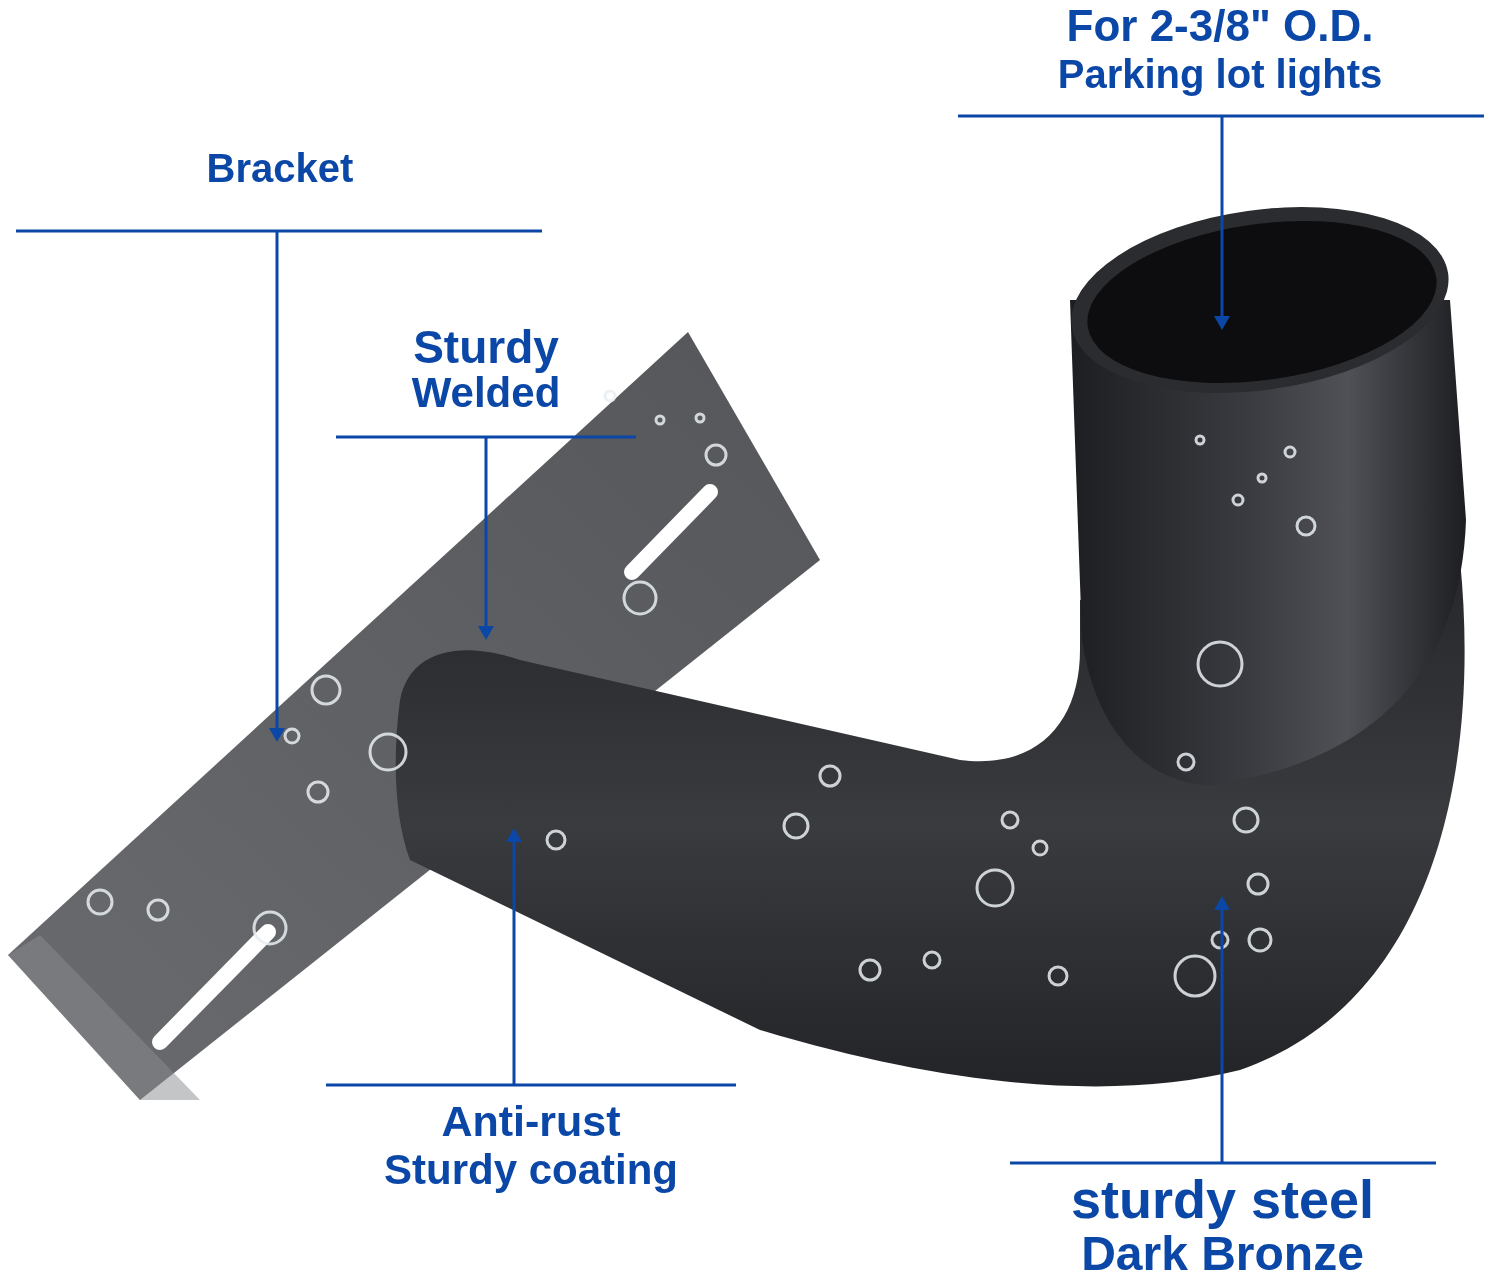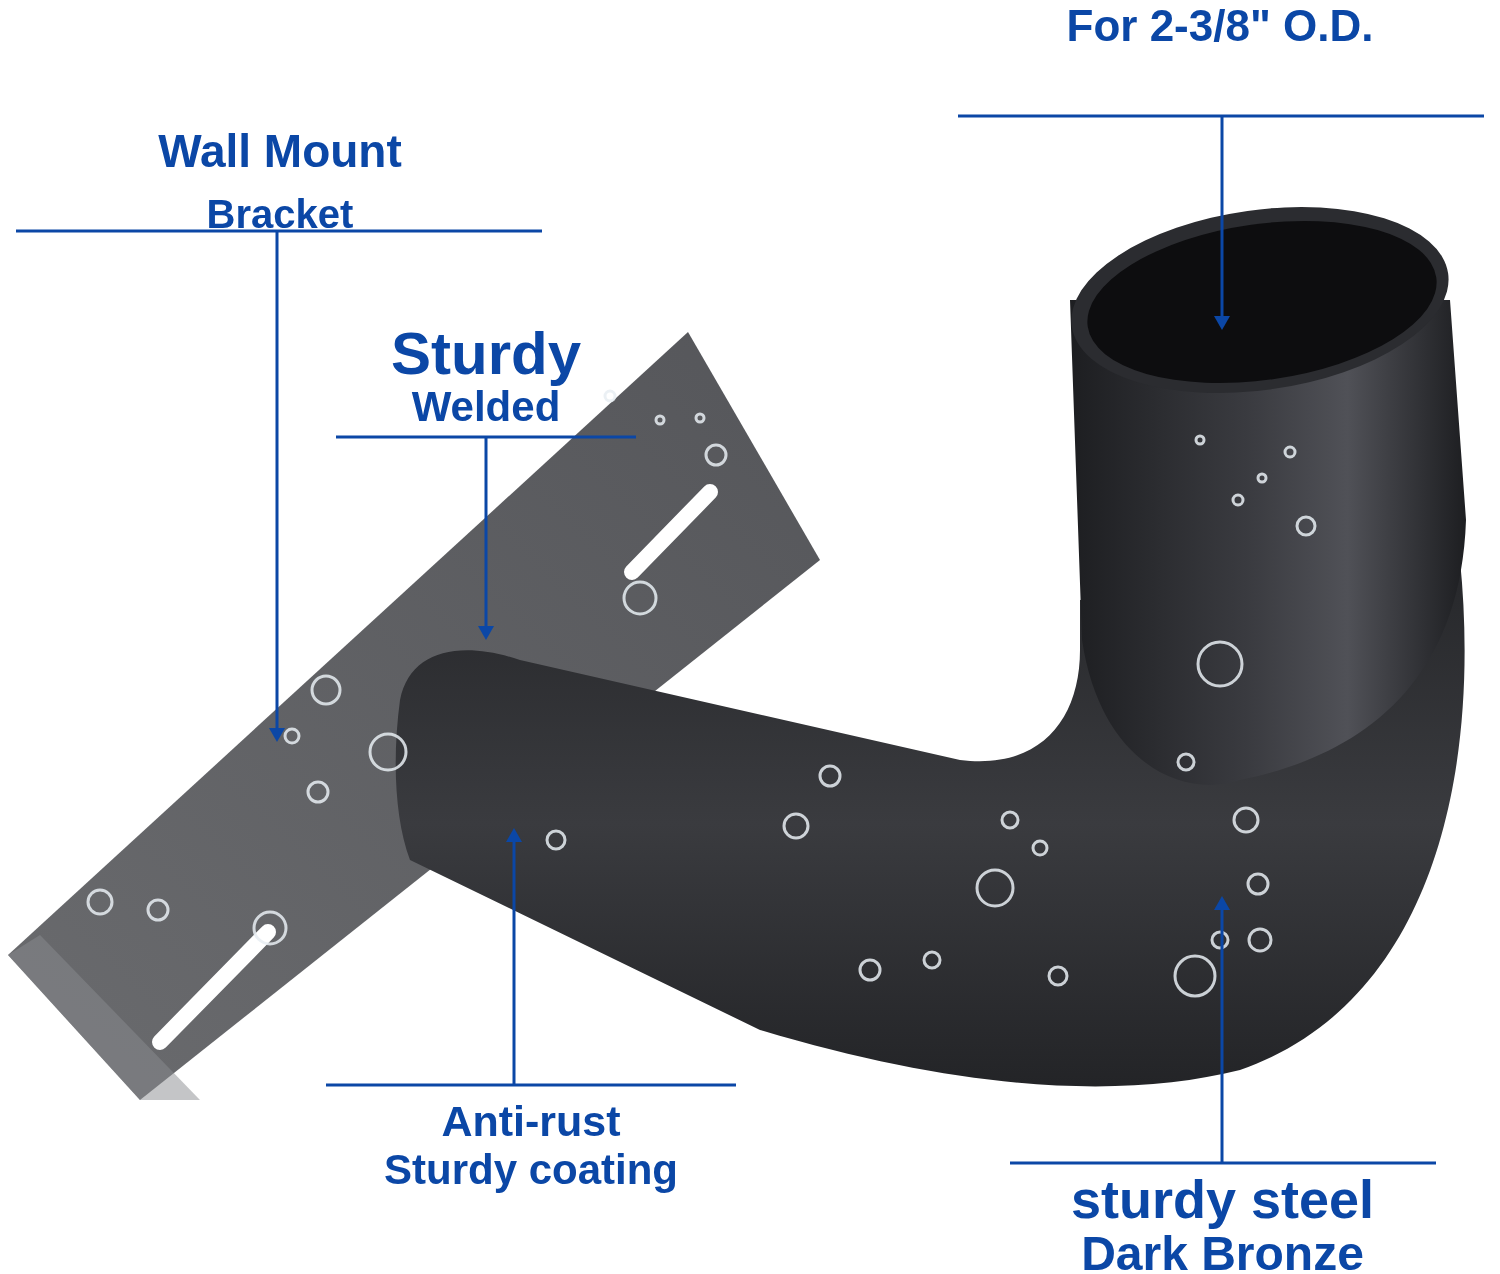--- a/index.html
+++ b/index.html
@@ -9,21 +9,21 @@
   .label { position: absolute; text-align: center; color: #0b47a6; font-weight: 700; line-height: 1; }
   .label .l1 { display: block; }
   .label .l2 { display: block; }
   #lbl-od { left: 960px; top: 4px; width: 520px; }
   #lbl-od .l1 { font-size: 44px; }
   #lbl-od .l2 { font-size: 40px; margin-top: 6px; }
   #lbl-wall { left: 20px; top: 128px; width: 520px; }
   #lbl-wall .l1 { font-size: 46px; }
   #lbl-wall .l2 { font-size: 40px; margin-top: 20px; }
   #lbl-weld { left: 336px; top: 324px; width: 300px; }
-  #lbl-weld .l1 { font-size: 60px; text-align: center; }
+  #lbl-weld .l1 { font-size: 46px; text-align: center; }
   #lbl-weld .l2 { font-size: 42px; margin-top: 2px; }
   #lbl-rust { left: 326px; top: 1100px; width: 410px; }
   #lbl-rust .l1 { font-size: 43px; }
   #lbl-rust .l2 { font-size: 42px; margin-top: 6px; }
   #lbl-steel { left: 1010px; top: 1172px; width: 425px; }
   #lbl-steel .l1 { font-size: 54px; }
   #lbl-steel .l2 { font-size: 48px; margin-top: 4px; }
 </style>
 </head>
 <body>
@@ -123,24 +123,24 @@
       <polygon points="506,842 522,842 514,828" stroke="none"></polygon>
 
       <line x1="1010" y1="1163" x2="1436" y2="1163"></line>
       <line x1="1222" y1="1163" x2="1222" y2="908"></line>
       <polygon points="1214,910 1230,910 1222,896" stroke="none"></polygon>
     </g>
   </svg>
 
   <div class="label" id="lbl-od">
     <span class="l1">For 2-3/8" O.D.</span>
+    <span class="l2">Parking lot lights</span>
   </div>
 
   <div class="label" id="lbl-wall">
-    <span class="l1">Wall Mount</span>
     <span class="l2">Bracket</span>
   </div>
 
   <div class="label" id="lbl-weld">
     <span class="l1">Sturdy</span>
     <span class="l2">Welded</span>
   </div>
 
   <div class="label" id="lbl-rust">
     <span class="l1">Anti-rust</span>

